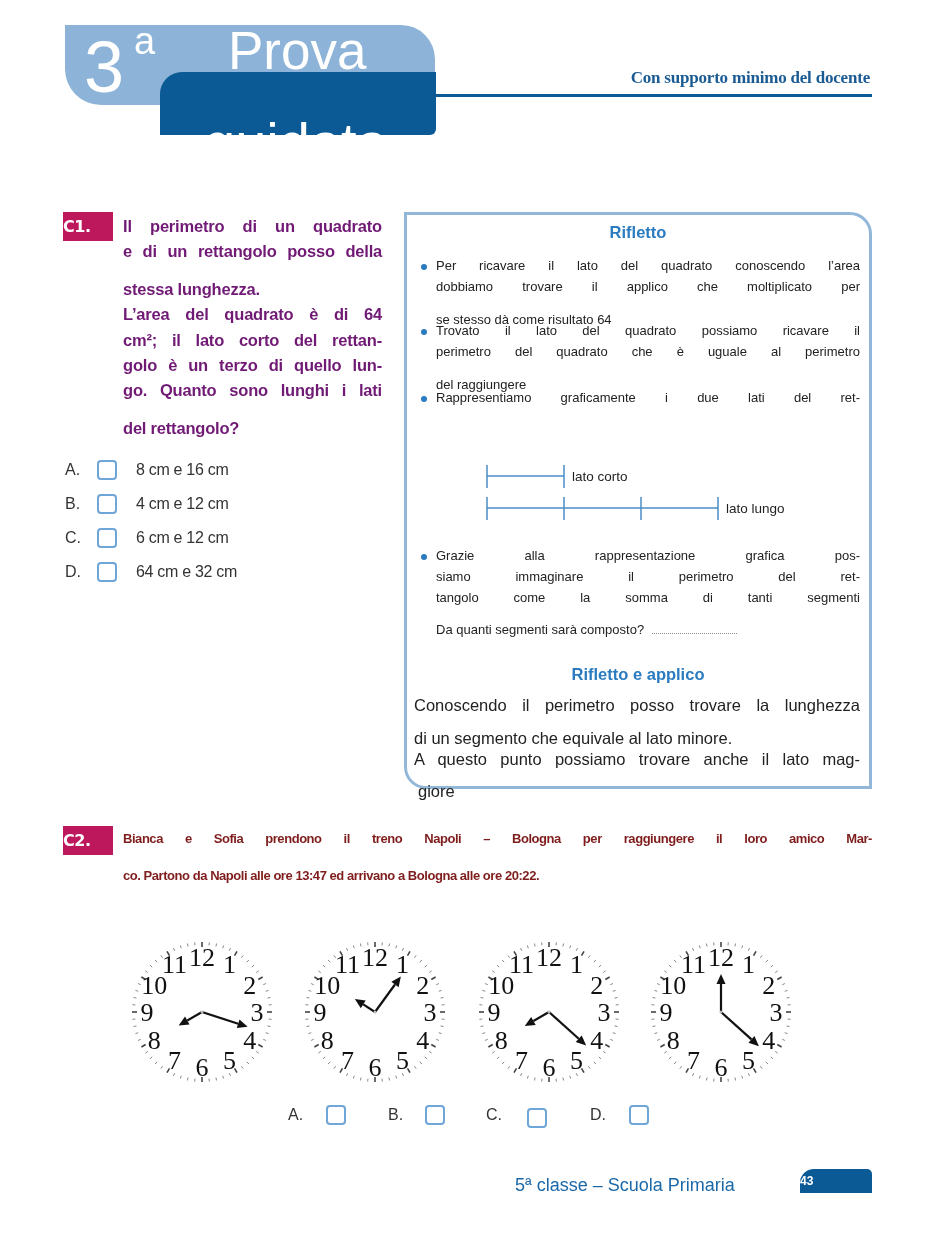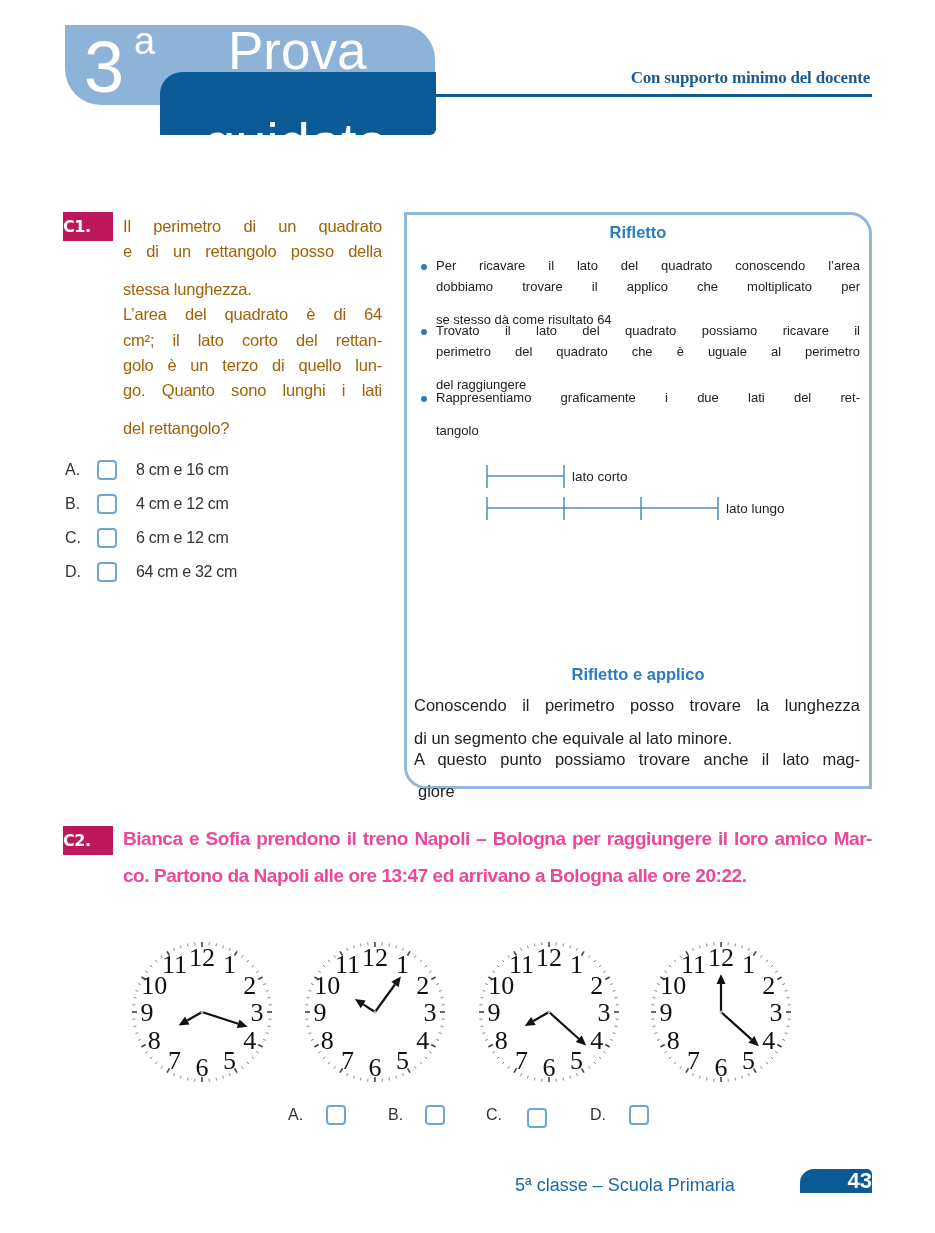--- a/index.html
+++ b/index.html
@@ -24,51 +24,51 @@
   .badge { width: 50px; height: 29px; background: #be185d; border-radius: 0; color: #fff;
            font-weight: bold; font-size: 16px; line-height: 29px; text-align: left;
            font-family: "DejaVu Sans", sans-serif; letter-spacing: -0.5px; }
 
   
   .jline { display: block; white-space: nowrap; text-align: justify; text-align-last: justify; }
   .jline.last { text-align-last: left; margin-top: 12px; }
 
   
   #q1-text { left: 123px; top: 214px; width: 259px; font-size: 16.5px; line-height: 25.4px;
-             font-weight: normal; color: #a16207; letter-spacing: -0.2px; }
+             font-weight: bold; color: #701a75; letter-spacing: -0.2px; }
   .opt { left: 65px; height: 24px; font-size: 16px; line-height: 24px; color: #333; }
   .opt .letter { position: absolute; left: 0; top: 0; }
   .cbox { position: absolute; width: 16px; height: 16px; border: 2px solid #6ea6d7; border-radius: 4px; background: #fff; }
   .opt .cbox { left: 32px; top: 2px; }
   .opt .otext { position: absolute; left: 71px; top: 0; white-space: nowrap; letter-spacing: -0.3px; }
 
   
   #rbox { left: 404px; top: 212px; width: 462px; height: 571px; border: 3px solid #93b7d8;
           border-radius: 0 22px 0 22px; }
   .rtitle { left: 404px; width: 468px; text-align: center; font-size: 16.5px; font-weight: bold;
             color: #2a7bc0; line-height: 22px; }
   .bullet { left: 436px; width: 424px; font-size: 13px; line-height: 20.8px; color: #222; }
   .bullet .dot { position: absolute; left: -15px; top: 8px; width: 6px; height: 6px; border-radius: 50%; background: #2a7bc0; }
   #blank { display: inline-block; width: 85px; border-bottom: 1.5px dotted #8a8a8a; margin-left: 8px; height: 12px; vertical-align: baseline; }
   #apply-text { left: 414px; top: 695px; width: 446px; font-size: 16.5px; line-height: 20.8px; color: #222; }
   #apply-text .indent { padding-left: 4px; }
   #diagram { left: 480px; top: 460px; width: 330px; height: 65px; }
 
   
-  #q2-text { left: 123px; top: 827px; width: 749px; font-size: 19px; line-height: 24.5px;
-             font-weight: bold; color: #ec4899; letter-spacing: -0.45px; }
+  #q2-text { left: 123px; top: 827px; width: 749px; font-size: 13px; line-height: 24.5px;
+             font-weight: bold; color: #7f1d1d; letter-spacing: -0.45px; }
   .clock { top: 937px; width: 150px; height: 150px; }
   .ans { top: 1104px; height: 22px; font-size: 16px; line-height: 22px; color: #333; }
   .ans .letter { position: absolute; left: 0; top: 0; }
   .ans .cbox { top: 1px; }
 
   
   #foot-text { left: 515px; top: 1173px; font-size: 18px; line-height: 24px; color: #1b68a8; white-space: nowrap; }
   #foot-page { left: 800px; top: 1169px; width: 72px; height: 24px; background: #0b5a96; color: #fff;
-               border-radius: 14px 5px 0 0; text-align: right; font-weight: bold; font-size: 22px; line-height: 24px; }
+               border-radius: 14px 5px 0 0; text-align: left; font-weight: bold; font-size: 12px; line-height: 24px; }
 </style>
 </head>
 <body>
 
 <div id="page">
 
   <div id="hdr-light" class="abs"></div>
   <div id="hdr-dark" class="abs"></div>
   <div id="hdr-rule" class="abs"></div>
   <div id="hdr-num" class="abs">3</div>
@@ -121,36 +121,42 @@
   </div>
   <div class="abs bullet" style="top:321px;">
     <span class="dot"></span>
     <span class="jline">Trovato il lato del quadrato possiamo ricavare il</span>
     <span class="jline">perimetro del quadrato che è uguale al perimetro</span>
     <span class="jline last">del raggiungere</span>
   </div>
   <div class="abs bullet" style="top:388px;">
     <span class="dot"></span>
     <span class="jline">Rappresentiamo graficamente i due lati del ret-</span>
-    <span class="jline last">tangolo</span>
   </div>
 
   <svg id="diagram" class="abs" viewBox="0 0 330 65">
       <line x1="7" y1="16" x2="84" y2="16" stroke="#4a8cc7" stroke-width="1.5"></line>
       <line x1="7" y1="5" x2="7" y2="28" stroke="#4a8cc7" stroke-width="1.5"></line>
       <line x1="84" y1="5" x2="84" y2="28" stroke="#4a8cc7" stroke-width="1.5"></line>
       <text x="92" y="21" font-size="13.5" fill="#222" font-family="Liberation Sans, sans-serif">lato corto</text>
       <line x1="7" y1="48" x2="238" y2="48" stroke="#4a8cc7" stroke-width="1.5"></line>
       <line x1="7" y1="37" x2="7" y2="60" stroke="#4a8cc7" stroke-width="1.5"></line>
       <line x1="84" y1="37" x2="84" y2="60" stroke="#4a8cc7" stroke-width="1.5"></line>
       <line x1="161" y1="37" x2="161" y2="60" stroke="#4a8cc7" stroke-width="1.5"></line>
       <line x1="238" y1="37" x2="238" y2="60" stroke="#4a8cc7" stroke-width="1.5"></line>
       <text x="246" y="53" font-size="13.5" fill="#222" font-family="Liberation Sans, sans-serif">lato lungo</text>
     </svg>
 
+  <div class="abs bullet" style="top:546px;">
+    <span class="dot"></span>
+    <span class="jline">Grazie alla rappresentazione grafica pos-</span>
+    <span class="jline">siamo immaginare il perimetro del ret-</span>
+    <span class="jline">tangolo come la somma di tanti segmenti</span>
+    <span class="jline last"><span>Da quanti segmenti sarà composto?</span><span id="blank"></span></span>
+  </div>
 
   <div class="abs rtitle" style="top:663px;">Rifletto e applico</div>
   <div id="apply-text" class="abs">
     <span class="jline">Conoscendo il perimetro posso trovare la lunghezza</span>
     <span class="jline last">di un segmento che equivale al lato minore.</span>
     <span class="jline">A questo punto possiamo trovare anche il lato mag-</span>
     <span class="jline last indent">giore</span>
   </div>
 
   <div class="abs badge" style="left:63px; top:826px;">C2.</div>

